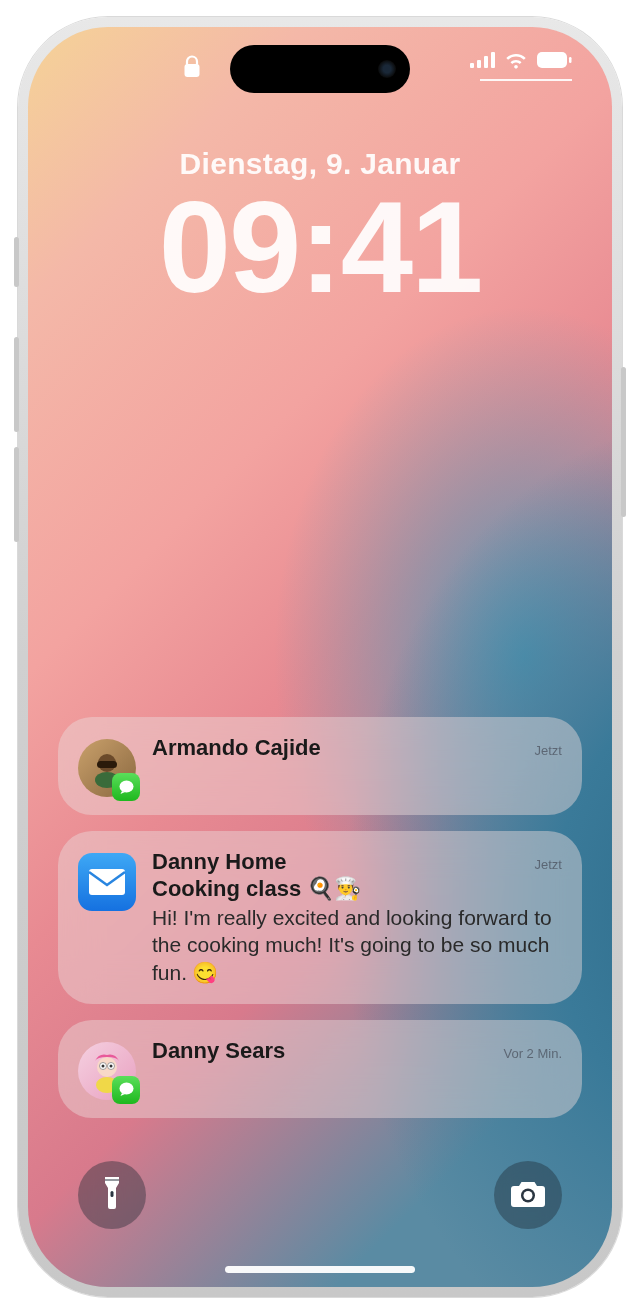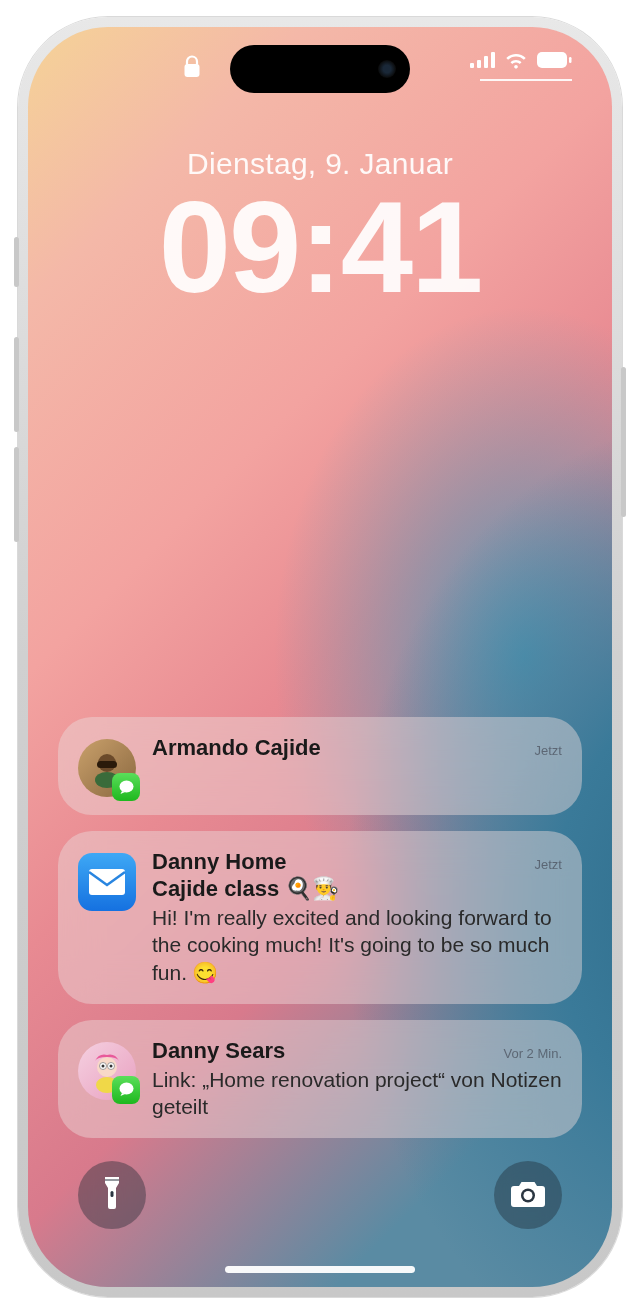--- a/index.html
+++ b/index.html
@@ -71,21 +71,21 @@
     .status-right svg { display: block; }
     .date-section {
       position: absolute;
       top: 120px;
       width: 100%;
       text-align: center;
       color: rgba(255,255,255,0.92);
     }
     .date-text {
       font-size: 30px;
-      font-weight: 400;
+      font-weight: 700;
       letter-spacing: 0.3px;
     }
     .time-text {
       font-size: 130px;
       font-weight: 600;
       line-height: 1;
       margin-top: 1px;
       letter-spacing: -2px;
     }
     .notifications {
@@ -311,21 +311,21 @@
               <rect x="2" y="2" width="36" height="26" rx="3" fill="white"></rect>
               <path d="M2 5 L20 18 L38 5" stroke="#2985e0" stroke-width="2.5" fill="none"></path>
             </svg>
           </div>
         </div>
         <div class="notif-content">
           <div class="notif-header">
             <span class="notif-title">Danny Home</span>
             <span class="notif-time">Jetzt</span>
           </div>
-          <div class="notif-subject">Cajide class 🍳👨‍🍳</div>
+          <div class="notif-subject">Cooking class 🍳👨‍🍳</div>
           <div class="notif-body">Hi! I'm really excited and looking forward to the cooking much! It's going to be so much fun. 😋</div>
         </div>
       </div>
 
       <div class="notif">
         <div class="notif-icon">
           <div class="avatar avatar-3">
             <svg width="44" height="44" viewBox="0 0 44 44">
               <circle cx="22" cy="18" r="10" fill="#f8d8c8"></circle>
               <path d="M10 12 Q14 4 22 6 Q30 4 34 12 Q32 8 22 8 Q12 8 10 12" fill="#e85a9a"></path>
@@ -341,21 +341,20 @@
               <ellipse cx="8.5" cy="7.5" rx="7" ry="6"></ellipse>
               <path d="M4 12 L2.5 15 L7 13 Z" fill="white"></path>
             </svg>
           </div>
         </div>
         <div class="notif-content">
           <div class="notif-header">
             <span class="notif-title">Danny Sears</span>
             <span class="notif-time">Vor 2 Min.</span>
           </div>
-          <div class="notif-body">Link: „Home renovation project“ von Notizen geteilt</div>
         </div>
       </div>
 
     </div>
 
     <div class="bottom-controls">
       <div class="control-btn" aria-label="Taschenlampe">
         <span>
           <svg width="22" height="36" viewBox="0 0 22 36" fill="white">
             <path d="M4 2h14v6l-3 5v19a2 2 0 0 1-2 2h-4a2 2 0 0 1-2-2V13L4 8V2z"></path>

